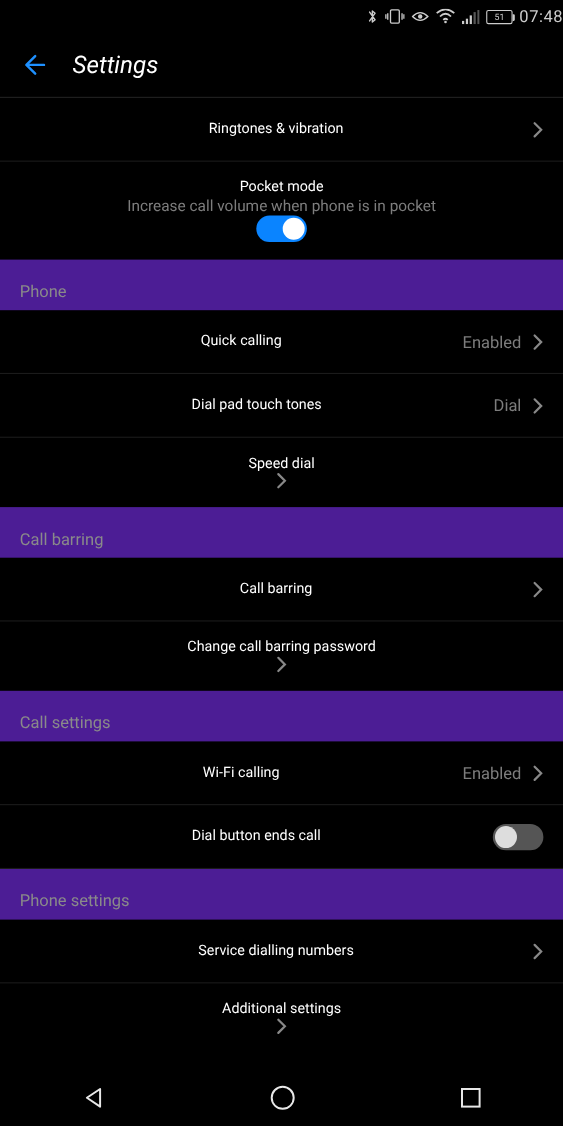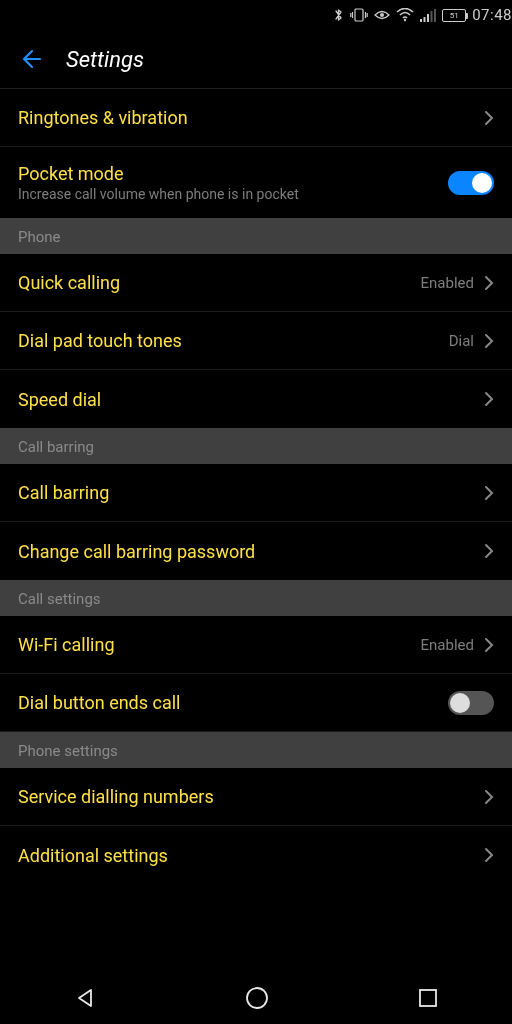--- a/index.html
+++ b/index.html
@@ -11,25 +11,25 @@
   .status-bar svg { display:block; }
   .batt { display:flex; align-items:center; gap:2px; }
   .batt-box { width:24px; height:13px; border:1px solid #ccc; border-radius:2px; position:relative; display:flex; align-items:center; justify-content:center; font-size:8px; color:#ccc; }
   .batt-box::after { content:""; position:absolute; right:-3px; top:3px; width:2px; height:6px; background:#ccc; border-radius:0 1px 1px 0; }
   
   .header { height:58px; display:flex; align-items:center; padding:0 18px; gap:24px; }
   .header .title { font-size:22px; font-weight:400; color:#fff;font-style:italic; }
   .back-arrow svg { display:block; }
   
   .content { flex:1; overflow:hidden; border-top:1px solid #222; }
-  .section-hdr { background:#404040; color:#8a8a8a; font-size:15px; padding:10px 18px 8px; }
+  .section-hdr { background:#4c1d95; color:#8a8a8a; font-size:15px; padding:20px 18px 8px; }
   .row { display:flex; align-items:center; padding:16px 18px; border-bottom:1px solid #1b1b1b; min-height:58px; }
-  .row.no-border { border-bottom:none; }
+  .row.no-border { border-bottom:none;flex-direction:column; }
   .row .txt { flex:1; display:flex; flex-direction:column; justify-content:center; }
-  .row .label { font-size:18px; color:#fde047; }
+  .row .label { font-size:13px; color:#ffffff;text-align:center; }
   .row .sub   { font-size:14px; color:#7d7d7d; margin-top:2px; }
   .row .value { font-size:15px; color:#7d7d7d; margin-right:10px; }
   .chev svg { display:block; }
   
   .toggle { width:46px; height:24px; border-radius:12px; position:relative; }
   .toggle.on  { background:#0a84ff; }
   .toggle.off { background:#555; }
   .toggle .knob { position:absolute; top:2px; width:20px; height:20px; border-radius:50%; background:#fff; }
   .toggle.on .knob  { right:2px; }
   .toggle.off .knob { left:2px; background:#ddd; }

